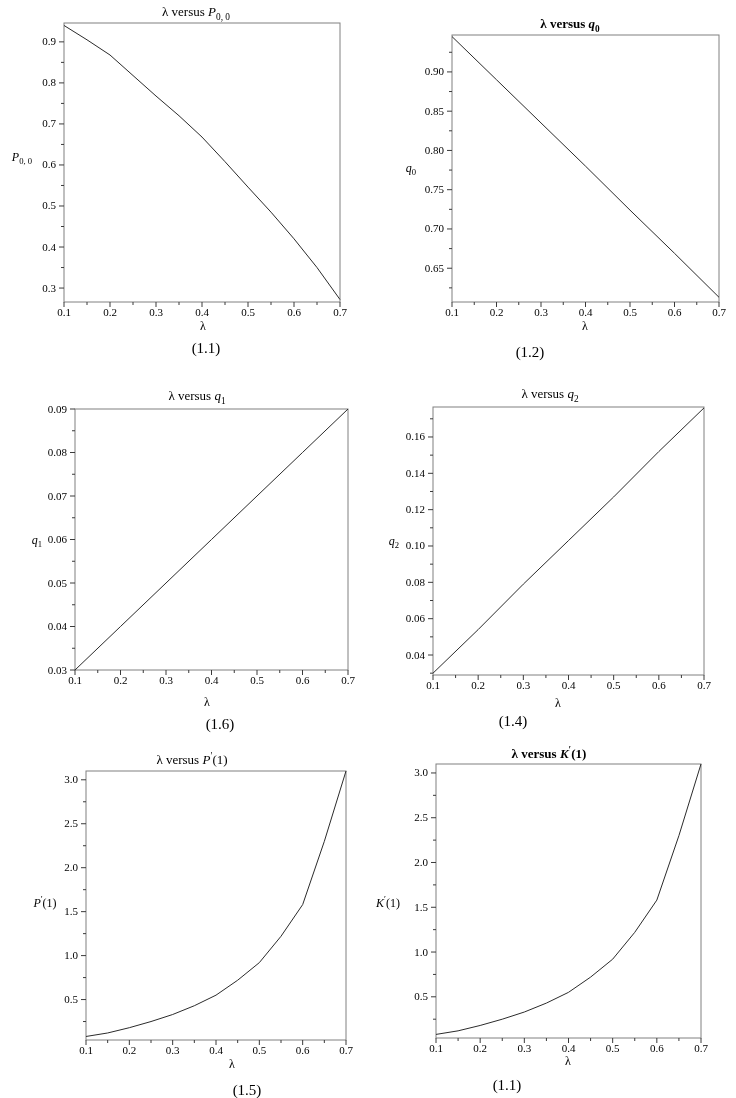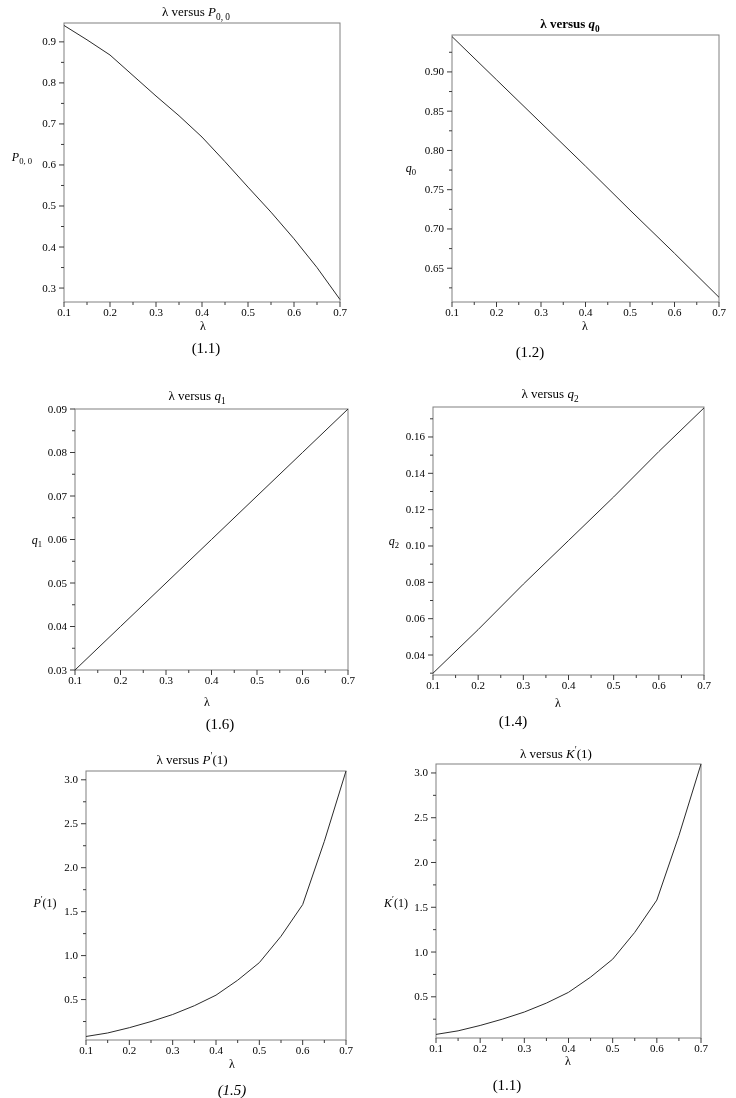--- a/index.html
+++ b/index.html
@@ -319,21 +319,21 @@
           <text x="78" y="185.15359477124184" text-anchor="end">1.5</text>
           <text x="78" y="141.19934640522877" text-anchor="end">2.0</text>
           <text x="78" y="97.24509803921572" text-anchor="end">2.5</text>
           <text x="78" y="53.290849673202615" text-anchor="end">3.0</text>
         </g>
         <polyline points="86.00,306.48 107.67,302.97 129.33,297.69 151.00,291.54 172.67,284.51 194.33,275.72 216.00,265.17 237.67,250.22 259.33,232.64 281.00,206.27 302.67,174.62 324.33,111.33 346.00,41.00" fill="none" stroke="#2b2b2b" stroke-width="1"></polyline>
       </svg>
     <div class="chart-title" style="left: 192px; top: 23px;">λ versus <i>P</i><sup>′</sup>(1)</div>
     <div class="y-label" style="left: 45px; top: 173px;"><i>P</i><sup>′</sup>(1)</div>
     <div class="x-label" style="left: 232px; top: 328px;">λ</div>
-    <figcaption class="caption" style="left: 232px; top: 352px; font-style: italic;">(1.5)</figcaption>
+    <figcaption class="caption" style="left: 247px; top: 352px;">(1.5)</figcaption>
   </figure>
 
   <figure class="fig" style="left: 368px; top: 730px; width: 368px; height: 368px;">
     <svg class="plot" width="368" height="368" viewBox="0 0 368 368">
         <rect x="68" y="34" width="265" height="274" fill="none" stroke="#808080" stroke-width="1"></rect>
         <g stroke="#3a3a3a" stroke-width="1">
           <line x1="68" y1="308" x2="68" y2="313"></line>
           <line x1="112.16666666666667" y1="308" x2="112.16666666666667" y2="313"></line>
           <line x1="156.33333333333331" y1="308" x2="156.33333333333331" y2="313"></line>
           <line x1="200.50000000000003" y1="308" x2="200.50000000000003" y2="313"></line>
@@ -373,19 +373,19 @@
         <g font-family="&quot;Liberation Serif&quot;,&quot;DejaVu Serif&quot;,serif" font-size="11" fill="#000000">
           <text x="60" y="270.31045751633985" text-anchor="end">0.5</text>
           <text x="60" y="225.53921568627453" text-anchor="end">1.0</text>
           <text x="60" y="180.76797385620915" text-anchor="end">1.5</text>
           <text x="60" y="135.9967320261438" text-anchor="end">2.0</text>
           <text x="60" y="91.22549019607845" text-anchor="end">2.5</text>
           <text x="60" y="46.454248366013076" text-anchor="end">3.0</text>
         </g>
         <polyline points="68.00,304.42 90.08,300.84 112.17,295.46 134.25,289.20 156.33,282.03 178.42,273.08 200.50,262.33 222.58,247.11 244.67,229.20 266.75,202.34 288.83,170.10 310.92,105.63 333.00,34.00" fill="none" stroke="#2b2b2b" stroke-width="1"></polyline>
       </svg>
-    <div class="chart-title" style="left: 188px; top: 17px;">λ versus <i>K</i><sup>′</sup>(1)</div>
-    <div class="y-label" style="left: 28px; top: 173px;"><i>K</i><sup>′</sup>(1)</div>
+    <div class="chart-title" style="left: 181px; top: 17px; font-weight: bold;">λ versus <i>K</i><sup>′</sup>(1)</div>
+    <div class="y-label" style="left: 20px; top: 173px;"><i>K</i><sup>′</sup>(1)</div>
     <div class="x-label" style="left: 200px; top: 325px;">λ</div>
     <figcaption class="caption" style="left: 139px; top: 347px;">(1.1)</figcaption>
   </figure>
 
 </div>
 
 </body></html>

